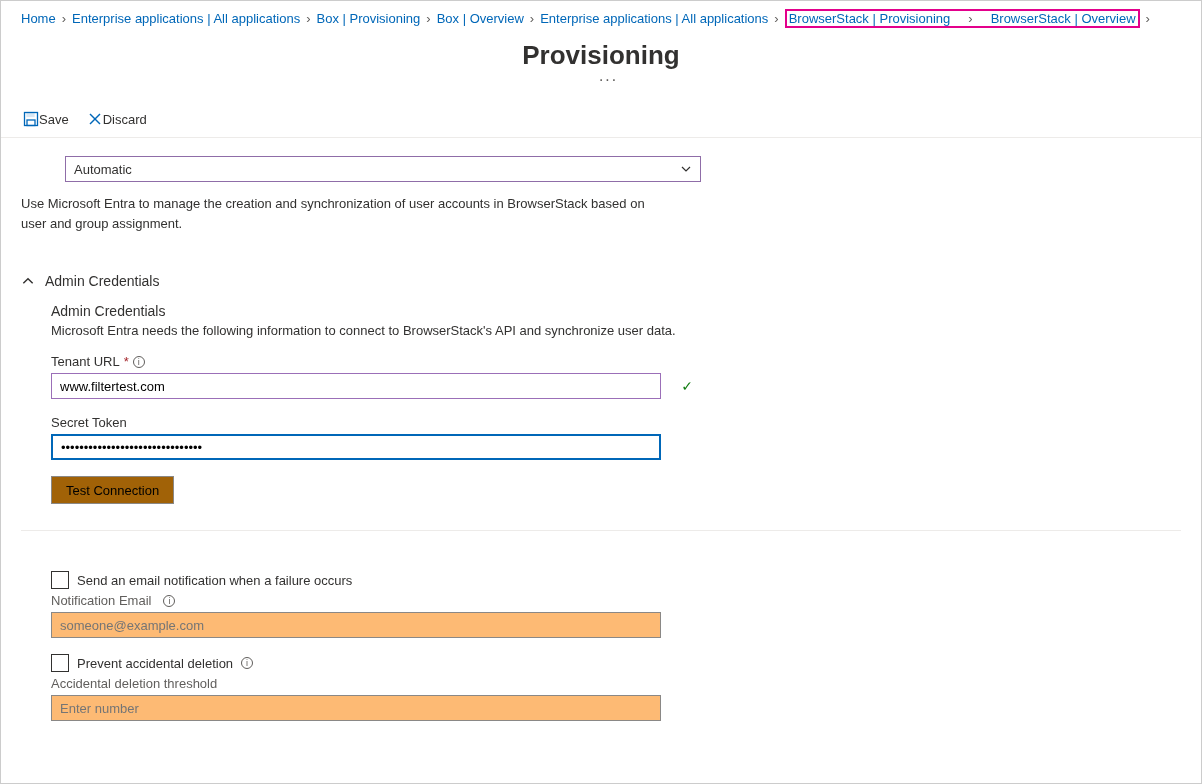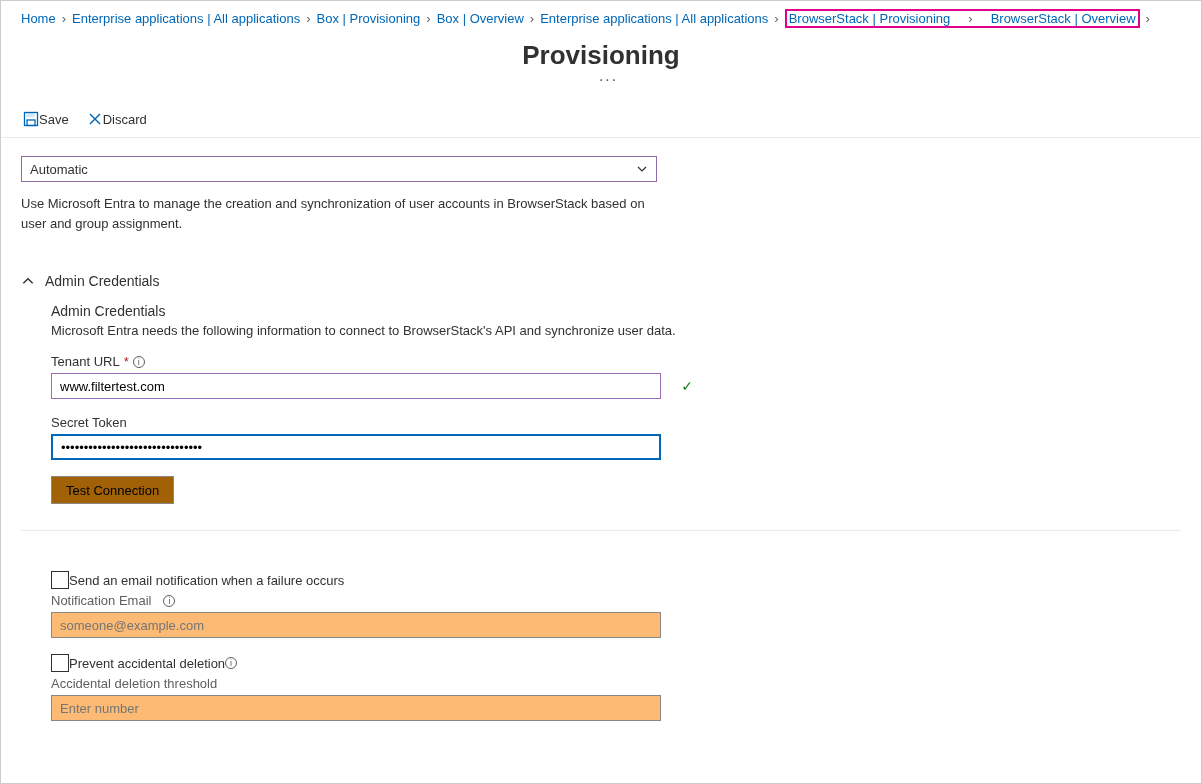--- a/index.html
+++ b/index.html
@@ -88,20 +88,21 @@
     border-radius: 50%;
     display: inline-flex;
     align-items: center;
     justify-content: center;
     font-size: 9px;
     color: #605e5c;
   }
   .select-wrap {
     position: relative;
     width: 636px;
+    margin-left: 44px;
   }
   .select-box {
     width: 100%;
     height: 26px;
     border: 1px solid #8f6da8;
     padding: 0 8px;
     font-size: 13px;
     background: #fff;
     display: flex;
     align-items: center;
@@ -158,20 +159,21 @@
     height: 28px;
     padding: 0 14px;
     border: 1px solid #8a8886;
     background: #a16207;
     font-size: 13px;
     cursor: pointer;
   }
   .checkbox-row {
     display: flex;
     align-items: center;
+    gap: 8px;
     margin-bottom: 4px;
   }
   .checkbox {
     width: 18px; height: 18px;
     border: 1px solid #323130;
     background: #fff;
     cursor: pointer;
     flex-shrink: 0;
   }
   .small-label {

